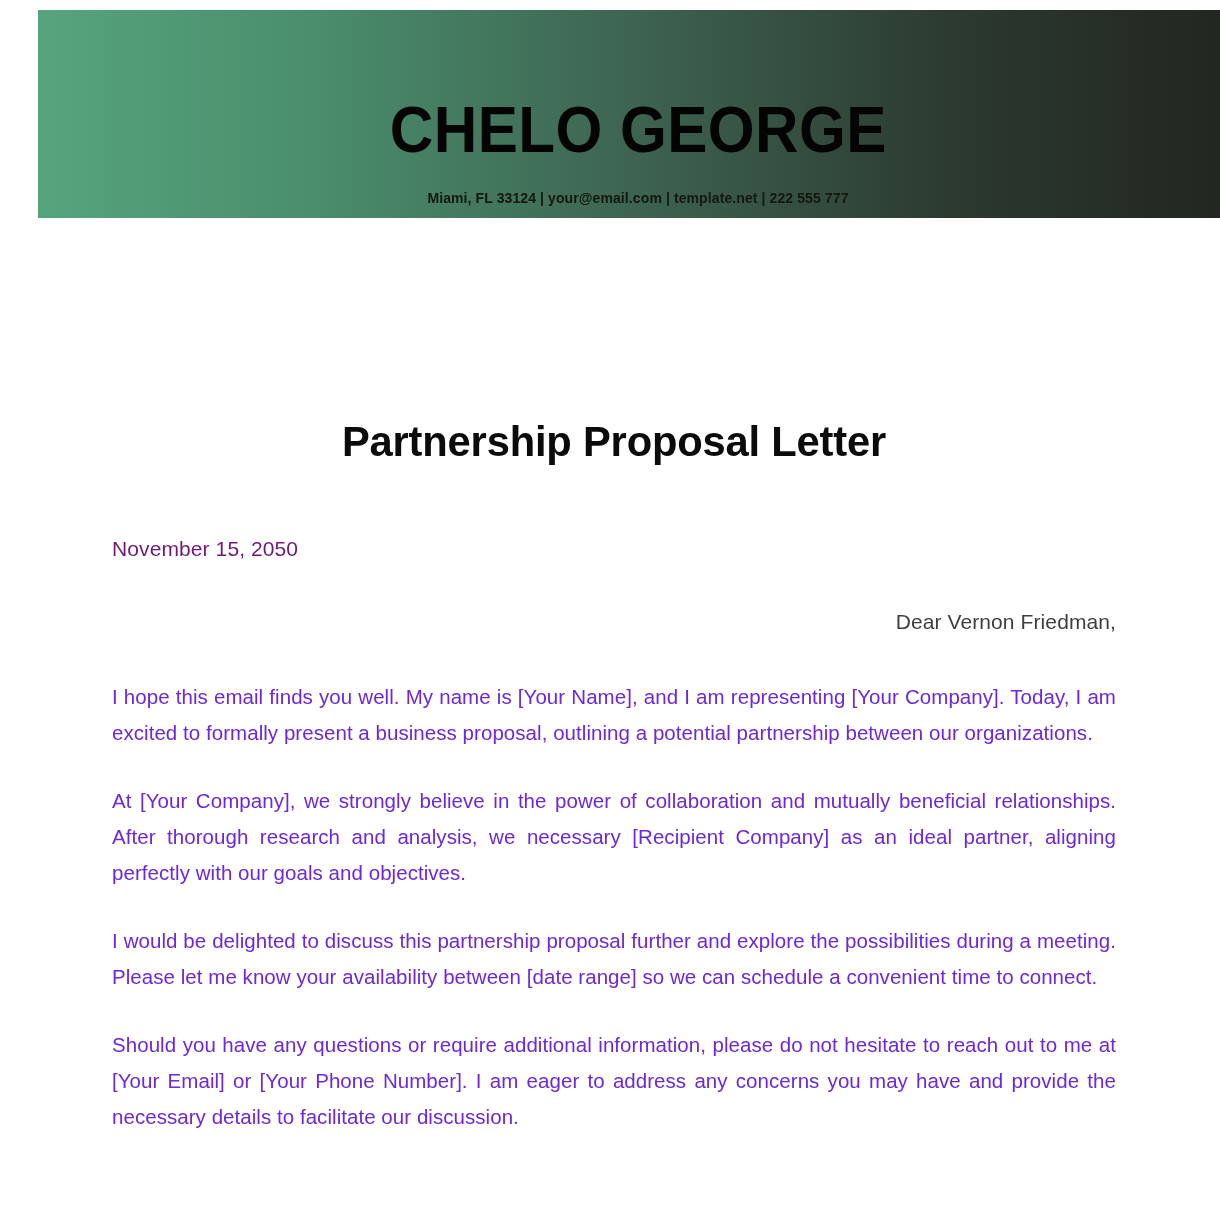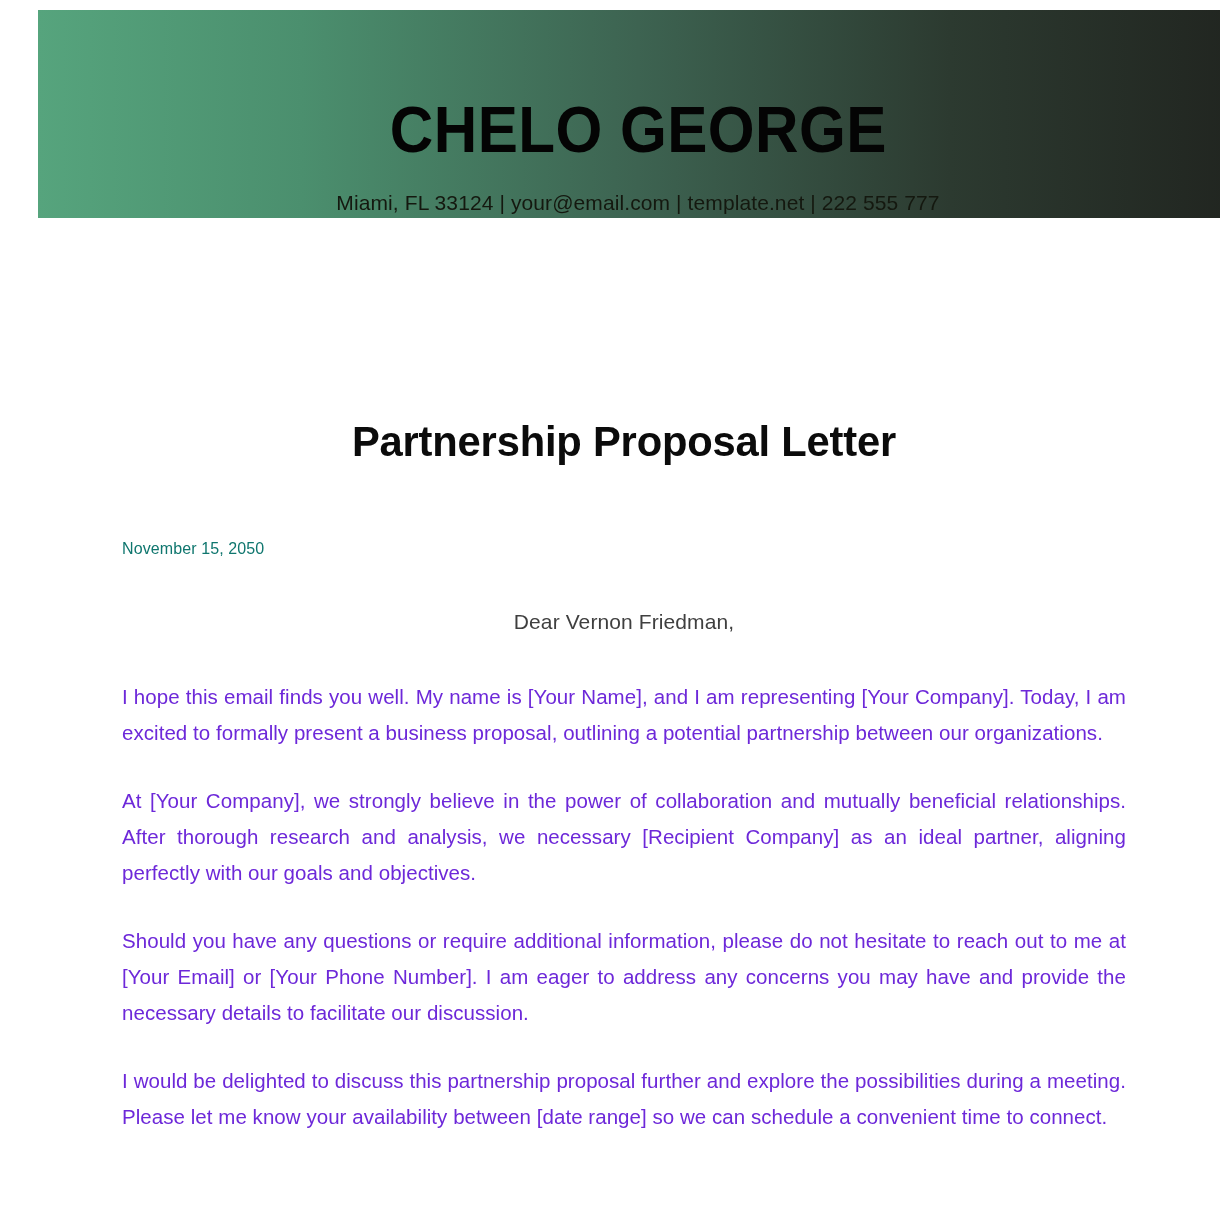--- a/index.html
+++ b/index.html
@@ -53,63 +53,63 @@
     color: #040404;
     text-align: center;
     font-family: "Liberation Sans Narrow", "Liberation Sans", "DejaVu Sans", sans-serif;
     transform: scaleX(0.94);
     transform-origin: center;
     white-space: nowrap;
   }
   .letterhead-contact {
     margin: 0;
     padding-top: 28px;
-    font-size: 21px;
+    font-size: 14px;
     line-height: 1.2;
-    font-weight: 400;
+    font-weight: 700;
     color: #14180f;
     text-align: center;
     letter-spacing: 0.1px;
     white-space: nowrap;
   }
 
   
   .doc {
     position: absolute;
-    left: 122px;
+    left: 112px;
     top: 296px;
     width: 1004px;
   }
   .doc-title {
     margin: 0;
     padding-top: 122px;
     font-size: 43px;
     line-height: 1.1;
     font-weight: 700;
     color: #0b0b0b;
     text-align: center;
     letter-spacing: -0.2px;
     transform: scaleX(0.97);
   }
   .doc-date {
     margin: 0;
     padding-top: 69px;
-    font-size: 16px;
+    font-size: 21px;
     line-height: 30px;
-    color: #0f766e;
+    color: #701a75;
     text-align: left;
     letter-spacing: 0.1px;
   }
   .doc-salutation {
     margin: 0;
     padding-top: 43px;
     font-size: 21px;
     line-height: 30px;
     color: #3f3f3f;
-    text-align: center;
+    text-align: right;
     letter-spacing: 0.1px;
   }
   .doc-paragraphs {
     padding-top: 42px;
   }
   .doc-paragraph {
     margin: 0 0 32px 0;
     font-size: 20.5px;
     line-height: 36px;
     color: #6d28d9;
@@ -135,19 +135,19 @@
 
     <h2 class="doc-title">Partnership Proposal Letter</h2>
 
     <p class="doc-date">November 15, 2050</p>
 
     <p class="doc-salutation">Dear Vernon Friedman,</p>
 
     <section class="doc-paragraphs">
       <p class="doc-paragraph">I hope this email finds you well. My name is [Your Name], and I am representing [Your Company]. Today, I am excited to formally present a business proposal, outlining a potential partnership between our organizations.</p>
       <p class="doc-paragraph">At [Your Company], we strongly believe in the power of collaboration and mutually beneficial relationships. After thorough research and analysis, we necessary [Recipient Company] as an ideal partner, aligning perfectly with our goals and objectives.</p>
+      <p class="doc-paragraph">I would be delighted to discuss this partnership proposal further and explore the possibilities during a meeting. Please let me know your availability between [date range] so we can schedule a convenient time to connect.</p>
       <p class="doc-paragraph">Should you have any questions or require additional information, please do not hesitate to reach out to me at [Your Email] or [Your Phone Number]. I am eager to address any concerns you may have and provide the necessary details to facilitate our discussion.</p>
-      <p class="doc-paragraph">I would be delighted to discuss this partnership proposal further and explore the possibilities during a meeting. Please let me know your availability between [date range] so we can schedule a convenient time to connect.</p>
     </section>
 
   </main>
 
 </div>
 
 </body></html>

